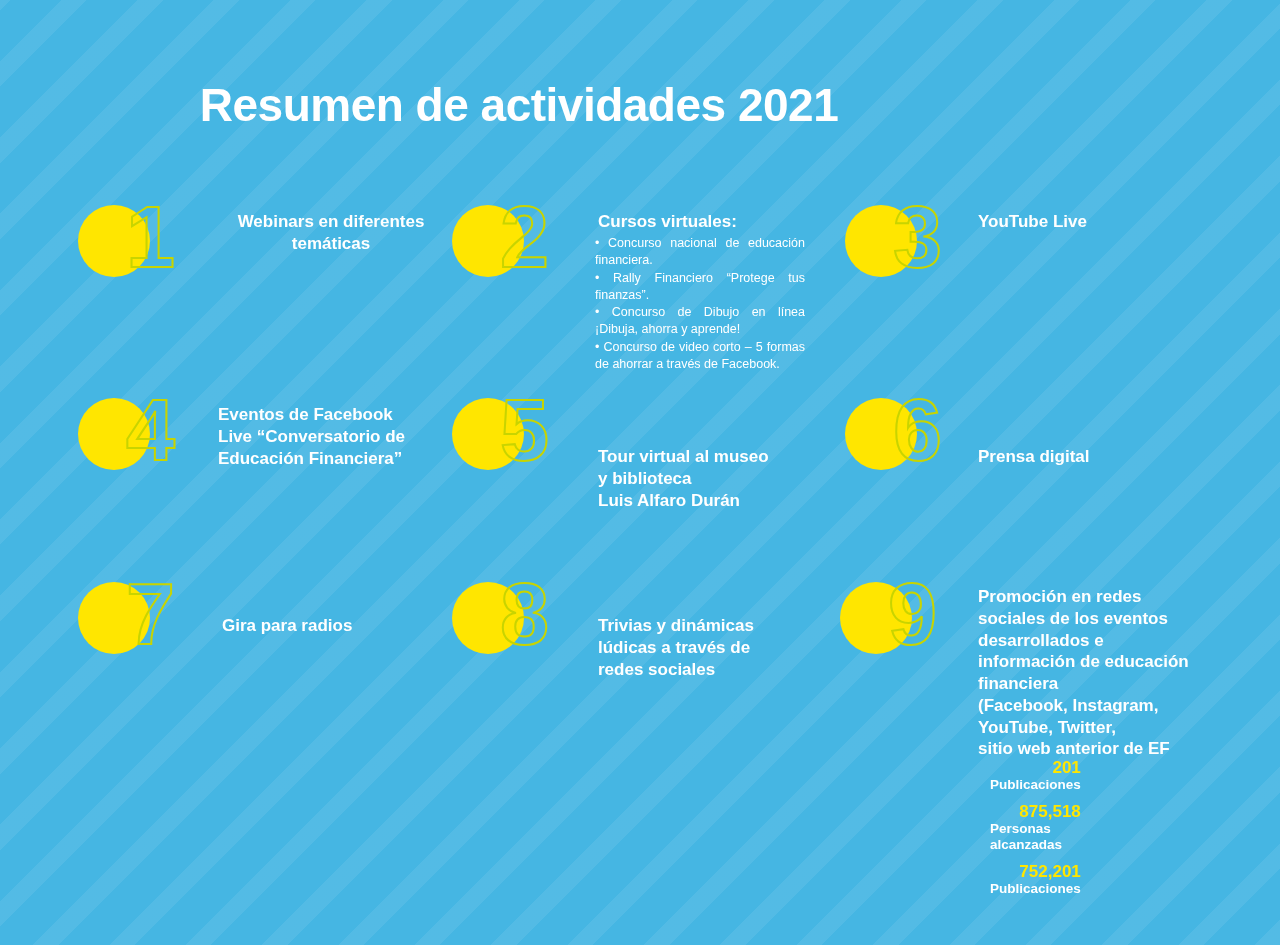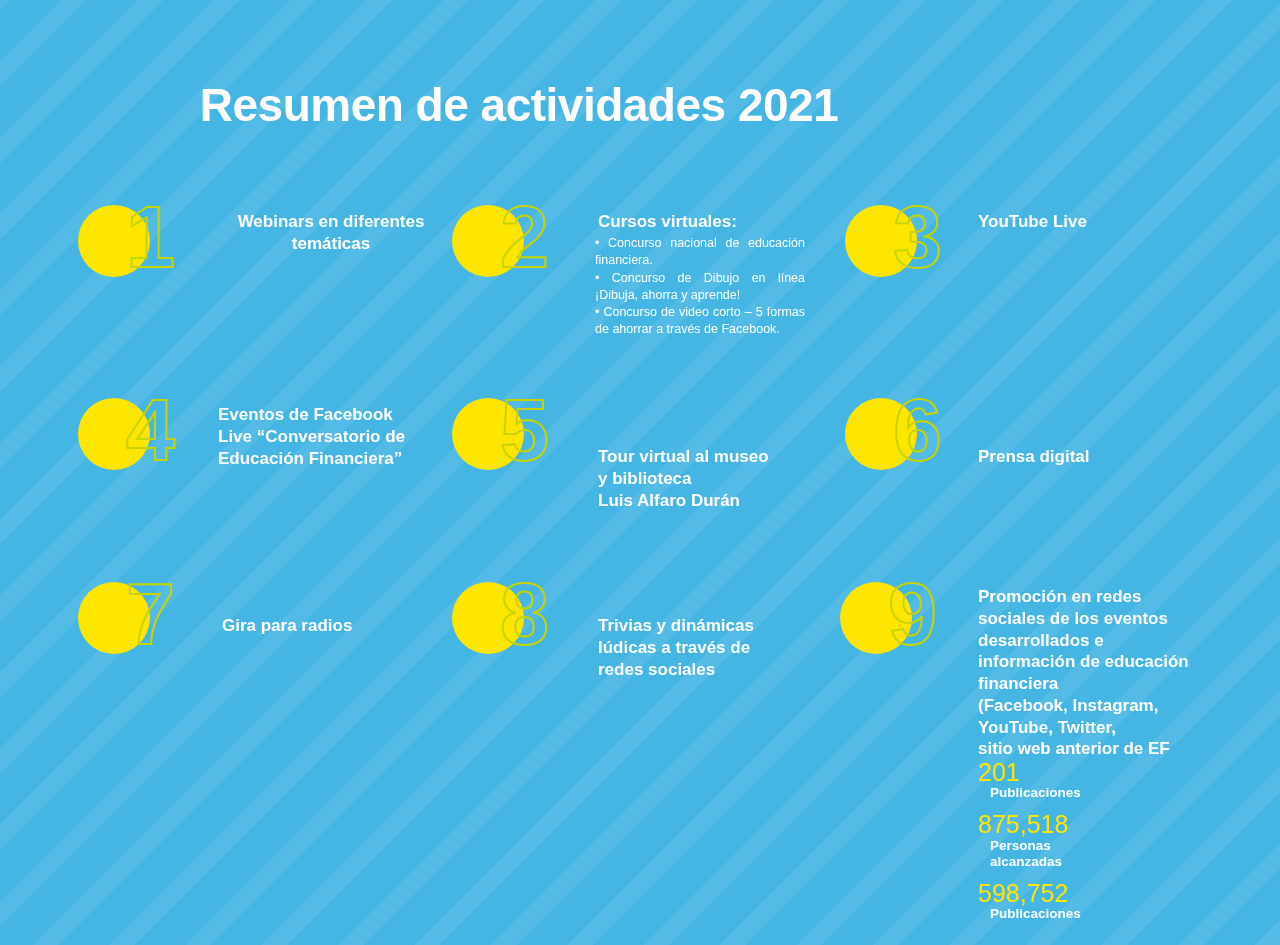--- a/index.html
+++ b/index.html
@@ -88,23 +88,24 @@
     color: #ffffff;
     font-size: 12.5px;
     line-height: 1.38;
     text-align: justify;
     width: 210px;
   }
   .bullets div { margin: 0; }
 
   .stat-num {
     color: #ffe600;
-    font-size: 25px;
-    font-weight: normal;
+    font-size: 17px;
+    font-weight: bold;
     line-height: 1.05;
+    text-align: right;
   }
   .stat-cap {
     color: #ffffff;
     font-size: 13.5px;
     font-weight: bold;
     line-height: 1.2;
     margin-bottom: 10px;
     padding-left: 12px;
   }
 </style>
@@ -125,20 +126,21 @@
   </div>
 
   <div class="item" style="left:452px; top:205px;">
     <div class="badge">
       <div class="dot"></div>
       <div class="num">2</div>
     </div>
     <div class="label" style="left:146px; top:6px; width:250px;">Cursos virtuales:</div>
     <div class="bullets" style="left:143px; top:30px;">
       <div>• Concurso nacional de educación financiera.</div>
+      <div>• Rally Financiero “Protege tus finanzas”.</div>
       <div>• Concurso de Dibujo en línea ¡Dibuja, ahorra y aprende!</div>
       <div>• Concurso de video corto – 5 formas de ahorrar a través de Facebook.</div>
     </div>
   </div>
 
   <div class="item" style="left:845px; top:205px;">
     <div class="badge">
       <div class="dot"></div>
       <div class="num">3</div>
     </div>
@@ -203,18 +205,18 @@
 financiera
  (Facebook, Instagram,
 YouTube, Twitter,
 sitio web anterior de EF</div>
 
     <div style="position:absolute; left:138px; top:177px;">
       <div class="stat-num">201</div>
       <div class="stat-cap">Publicaciones</div>
       <div class="stat-num">875,518</div>
       <div class="stat-cap">Personas alcanzadas</div>
-      <div class="stat-num">598,752</div>
+      <div class="stat-num">752,201</div>
       <div class="stat-cap">Publicaciones</div>
     </div>
   </div>
 
 </div>
 
 </body></html>

